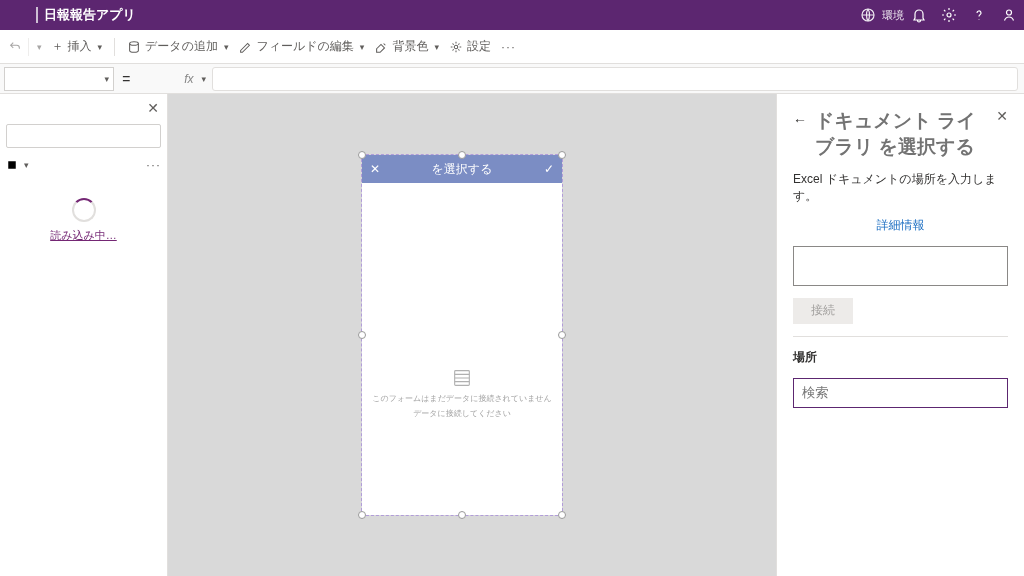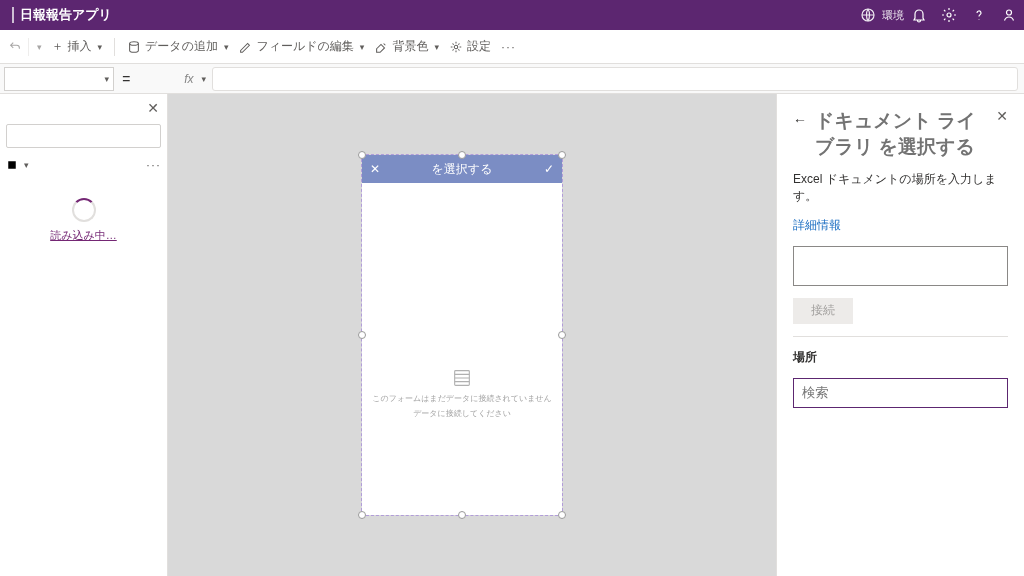--- a/index.html
+++ b/index.html
@@ -8,21 +8,21 @@
 
   
   .header {
     height: 30px;
     background: #5c2670;
     color: #fff;
     display: flex;
     align-items: center;
     font-size: 13px;
   }
-  .header .title { padding-left: 12px; font-weight: 600; display:flex; align-items:center; gap:6px;}
+  .header .title { padding-left: 12px; font-weight: 600; display:flex; align-items:center; gap:6px;margin-left:24px;}
   .header .title .bar { width:2px; height:16px; background:#fff; opacity:.7;}
   .header .spacer { flex: 1; }
   .header .env { font-size: 11px; display:flex; align-items:center; gap:6px; opacity:.9;}
   .header .icon-btn { width:30px; height:30px; display:flex; align-items:center; justify-content:center; cursor:pointer; }
   .header .icon-svg { width:16px; height:16px; stroke:#fff; fill:none; stroke-width:1.2; }
 
   
   .ribbon {
     height: 34px;
     border-bottom: 1px solid #e1dfdd;
@@ -132,21 +132,21 @@
     flex-direction:column;
     gap:12px;
     font-size:12px;
     overflow-y:auto;
   }
   .right .title-row{ display:flex; align-items:flex-start; gap:8px;}
   .right .back{ color:#323130; cursor:pointer; font-size:14px; margin-top:2px;}
   .right .panel-title{ font-size:19px; font-weight:600; flex:1; line-height:1.35; color:#737373;}
   .right .close-p{ color:#605e5c; cursor:pointer; font-size:14px;}
   .right .hint{ color:#323130; line-height:1.4;}
-  .right a.more{ color:#1b6ec2; text-decoration:none; font-size:12px;}
+  .right a.more{ color:#1b6ec2; text-decoration:none; font-size:12px;text-align:center;}
   .right .path-input{ height:40px; border:1px solid #8a8886; }
   .right .connect-btn{
     width:60px; height:26px; background:#edebe9; color:#a19f9d; border:none;
     font-size:12px; cursor:default;
   }
   .right hr{ border:none; border-top:1px solid #e1dfdd; margin:0; }
   .right .loc-label{ font-weight:600; color:#323130;}
   .right .search-loc{
     height:30px; border:1.5px solid #5c2670; padding:4px 8px; color:#605e5c;
   }

